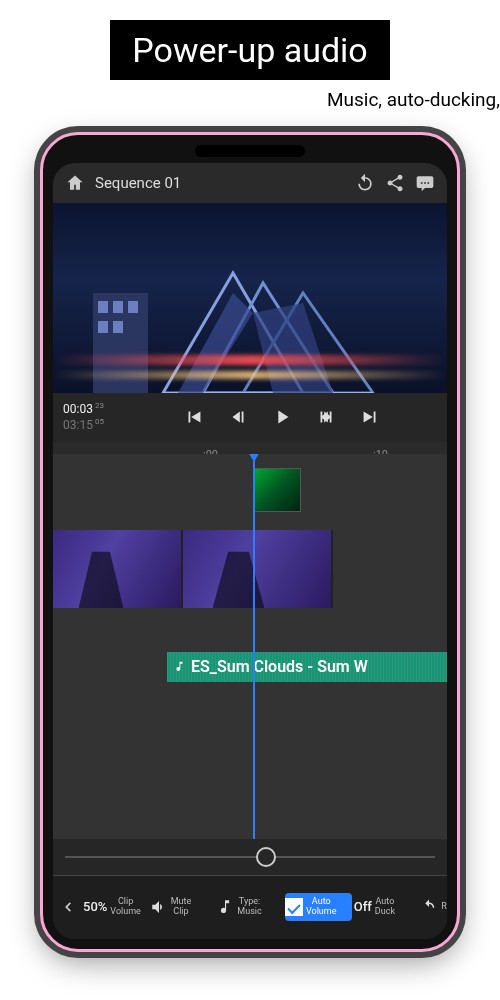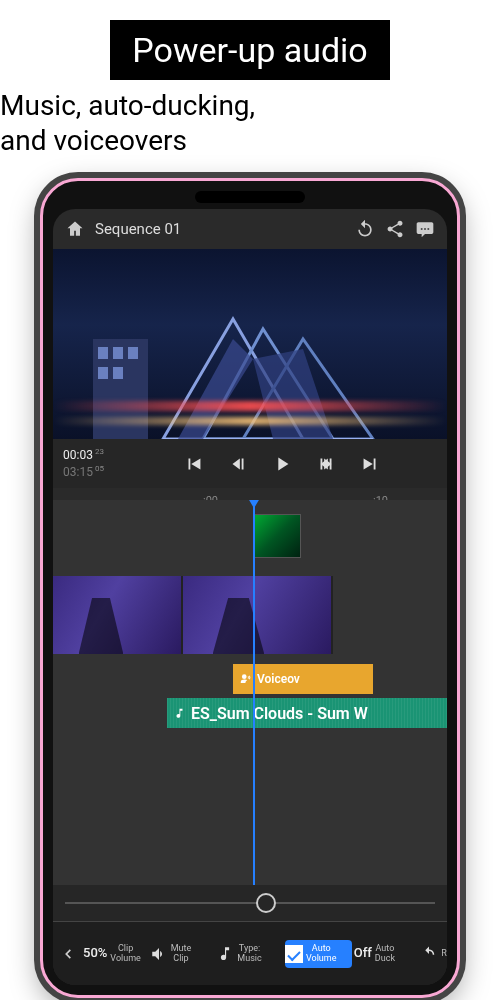--- a/index.html
+++ b/index.html
@@ -14,22 +14,22 @@
   .banner {
     margin: 20px auto 8px;
     background: #000;
     color: #fff;
     font-weight: 400;
     font-size: 34px;
     padding: 10px 22px;
     width: fit-content;
   }
   .subtitle {
-    text-align: left;
-    font-size: 28px;
+    text-align: right;
+    font-size: 19px;
     font-weight: 400;
     color: #000;
     line-height: 1.25;
     margin-bottom: 20px;
   }
   .phone {
     width: 420px;
     height: 820px;
     margin: 0 auto;
     background: #111;
@@ -263,21 +263,20 @@
     border-bottom: 2px solid #2680ff;
     transform: rotate(-45deg);
   }
 </style>
 </head>
 <body>
 
 <div class="banner">Power-up audio</div>
 <div class="subtitle">
   <span>Music, auto-ducking,</span><br>
-  <span>and voiceovers</span>
 </div>
 
 <div class="phone">
   <div class="screen">
 
     <div class="topbar">
       <span class="icon">
         <svg viewBox="0 0 24 24">
             <path d="M12 3l9 8h-3v9h-5v-6h-2v6H6v-9H3z"></path>
           </svg>
@@ -348,27 +347,20 @@
       <span>:00</span>
       <span>:10</span>
     </div>
 
     <div class="timeline">
       <div class="overlay-thumb"></div>
       <div class="video-track">
         <div class="clip" style="width:130px"></div>
         <div class="clip" style="width:150px"></div>
       </div>
-      <div class="voiceover-track">
-        <svg width="14" height="14" viewBox="0 0 24 24" fill="#fff">
-            <circle cx="9" cy="8" r="4"></circle>
-            <path d="M9 13c-3 0-6 1.5-6 4v2h8c0-2 1-4 3-5-1-.6-3-1-5-1zm8-6c1 1 1 4 0 5l1 1c2-2 2-5 0-7zm-2 1c.5.7.5 2.3 0 3l1 1c1-1 1-4 0-5z"></path>
-          </svg>
-        <span>Voiceov</span>
-      </div>
       <div class="music-track">
         <svg width="13" height="13" viewBox="0 0 24 24" fill="#fff">
             <path d="M12 3v10.6c-.6-.4-1.3-.6-2-.6-2 0-3.5 1.5-3.5 3.5S8 20 10 20s3.5-1.5 3.5-3.5V7h4V3z"></path>
           </svg>
         <span>ES_Sum Clouds - Sum W</span>
       </div>
       <div class="playhead"></div>
     </div>
 
     <div class="zoom-slider">

